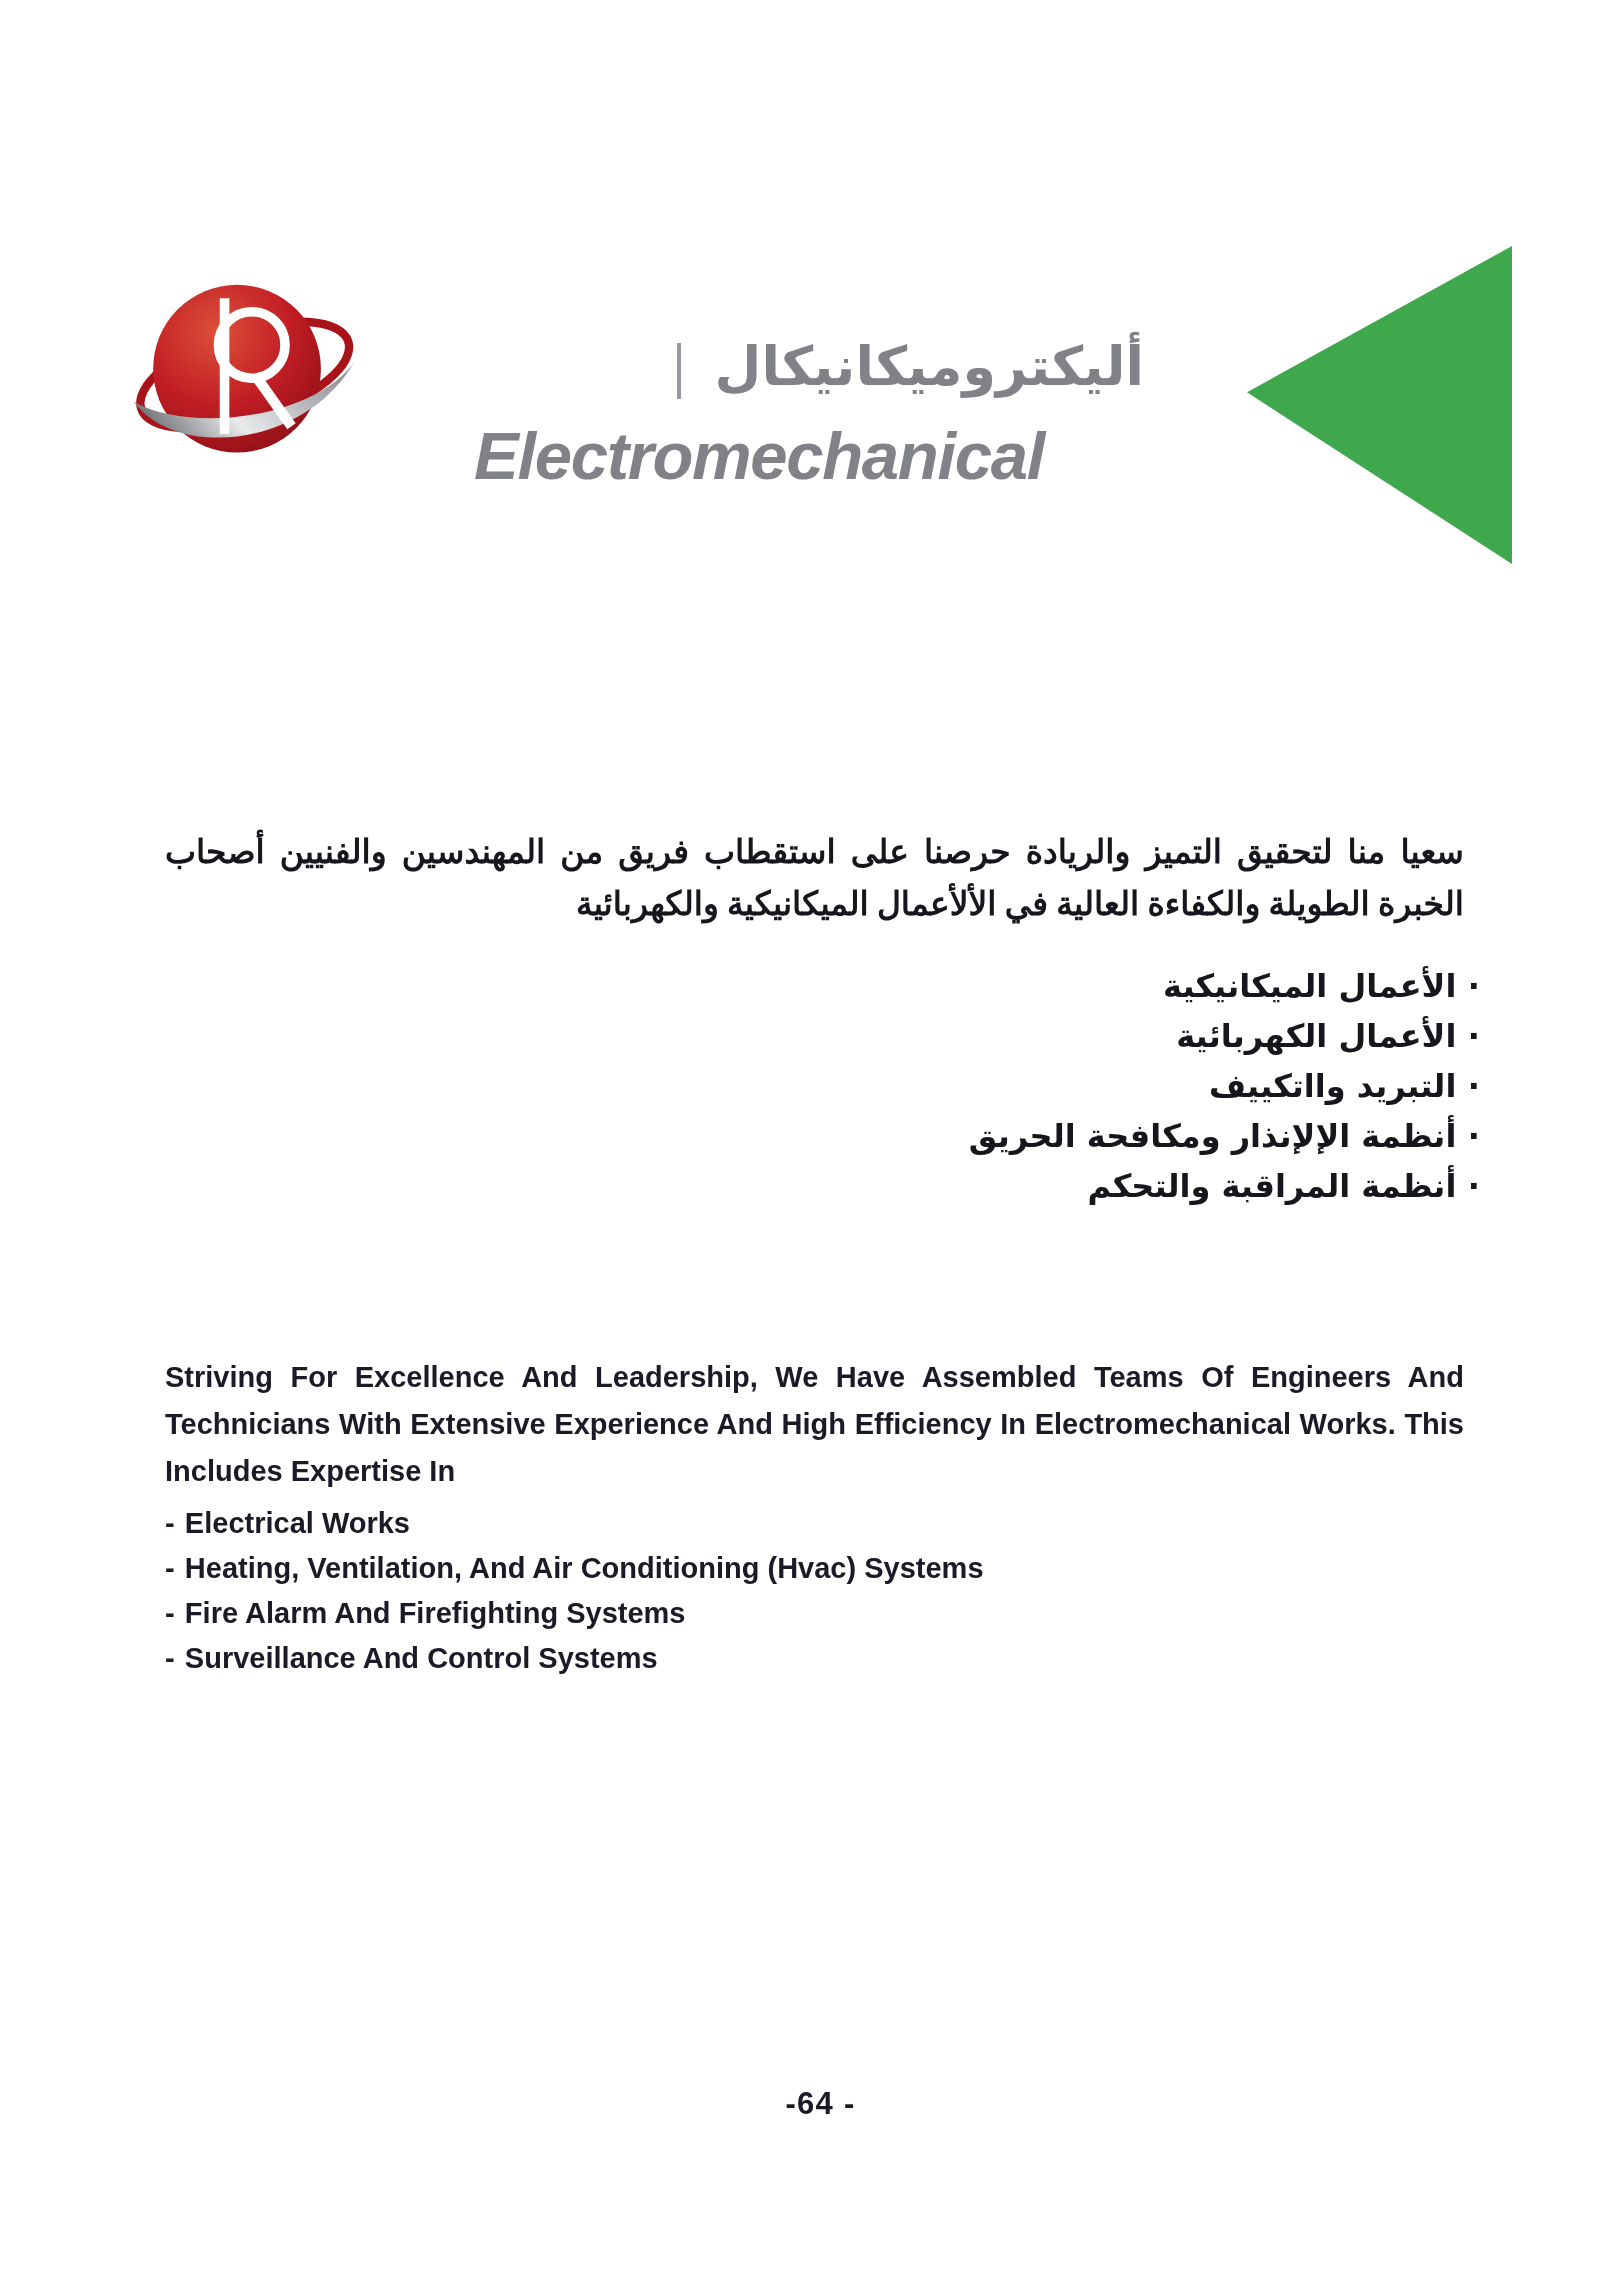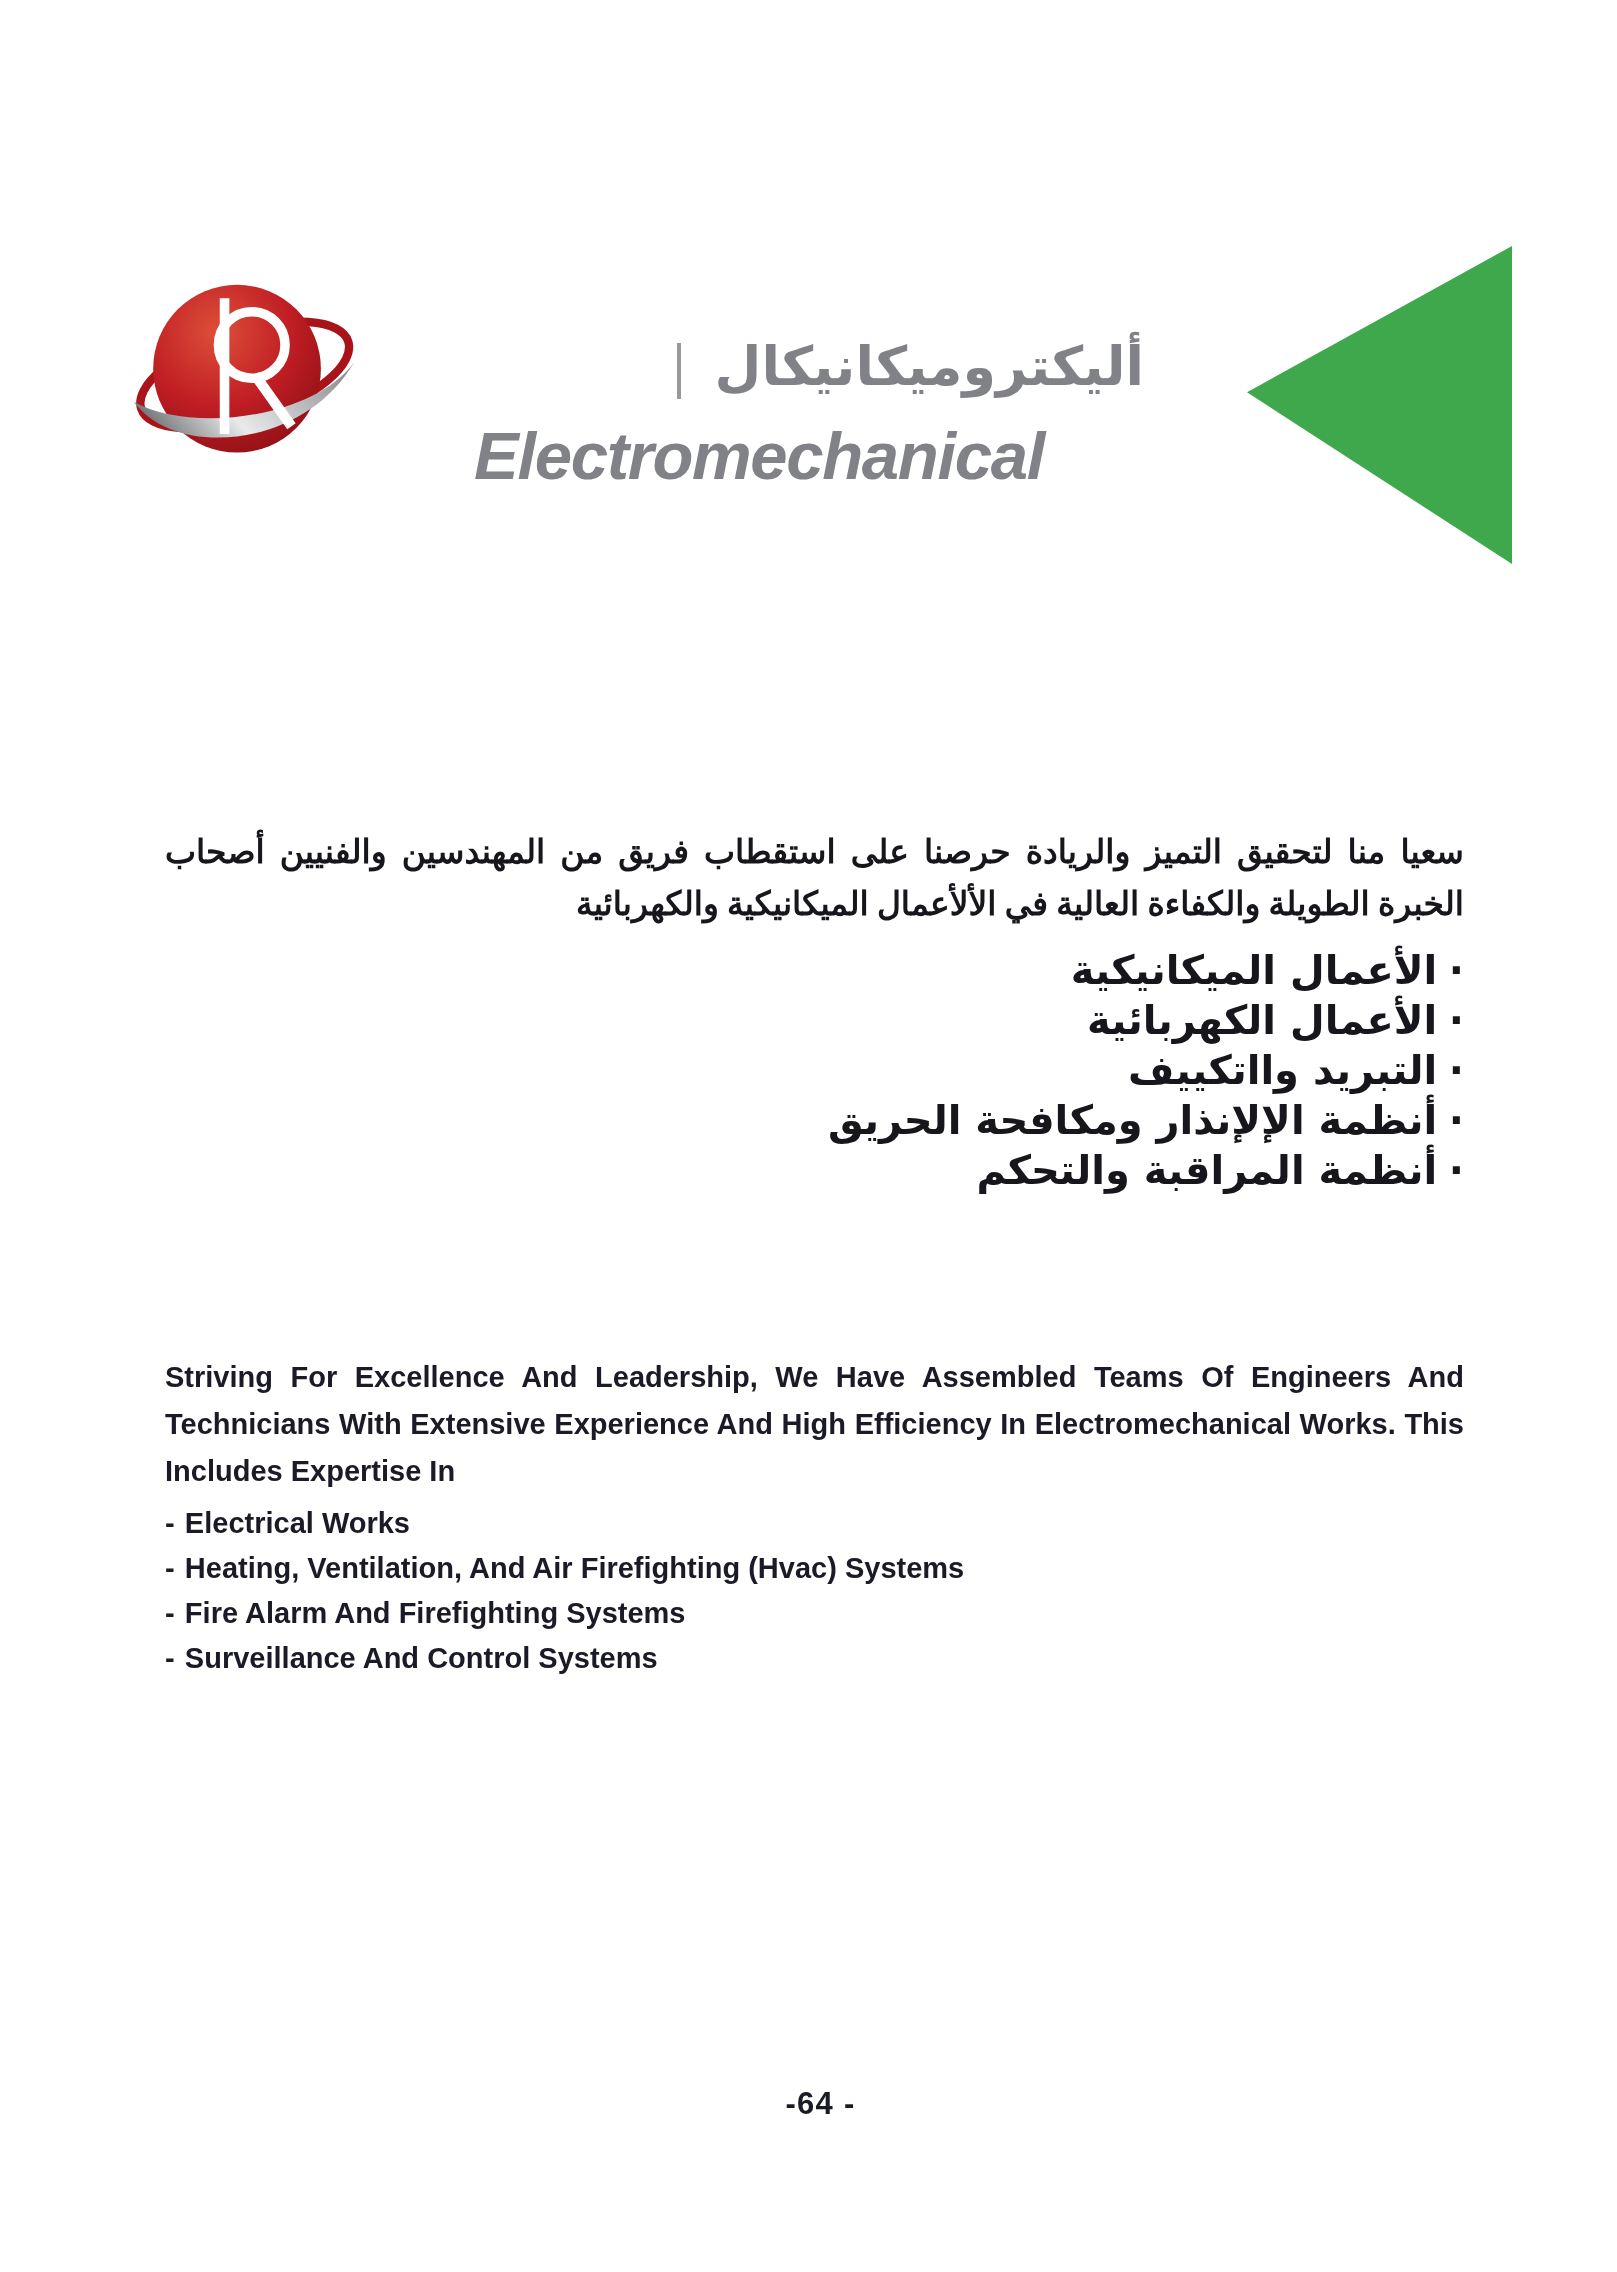--- a/index.html
+++ b/index.html
@@ -68,27 +68,27 @@
     font-family: Liberation Serif, serif;
     font-weight: bold;
     font-size: 33px;
     line-height: 52px;
     color: #16161C;
   }
   .list-ar {
     position: absolute;
     left: 165px; top: 945px;
     width: 1299px;
-    margin: 0; padding: 0;
+    margin: 16px; padding: 0;
     list-style: none;
     direction: rtl;
     text-align: right;
     font-family: "DejaVu Sans", sans-serif;
     font-weight: bold;
-    font-size: 40px;
+    font-size: 32px;
     line-height: 50px;
     color: #16161C;
   }
   .list-ar li .bullet { margin-left: 11.5px; }
 
   
   .intro-en {
     position: absolute;
     left: 165px; top: 1325px;
     width: 1299px;
@@ -170,21 +170,21 @@
     <li><span class="bullet">·</span><span>الأعمال الكهربائية</span></li>
     <li><span class="bullet">·</span><span>التبريد وااتكييف</span></li>
     <li><span class="bullet">·</span><span>أنظمة الإلإنذار ومكافحة الحريق</span></li>
     <li><span class="bullet">·</span><span>أنظمة المراقبة والتحكم</span></li>
   </ul>
 
   <p class="intro-en">Striving For Excellence And Leadership, We Have Assembled Teams Of Engineers And Technicians With Extensive Experience And High Efficiency In Electromechanical Works. This Includes Expertise In</p>
 
   <ul class="list-en">
     <li><span class="dash">-</span><span>Electrical Works</span></li>
-    <li><span class="dash">-</span><span>Heating, Ventilation, And Air Firefighting (Hvac) Systems</span></li>
+    <li><span class="dash">-</span><span>Heating, Ventilation, And Air Conditioning (Hvac) Systems</span></li>
     <li><span class="dash">-</span><span>Fire Alarm And Firefighting Systems</span></li>
     <li><span class="dash">-</span><span>Surveillance And Control Systems</span></li>
   </ul>
 
   <div class="page-number">-64 -</div>
 
 </div>
 
 
 </body></html>

